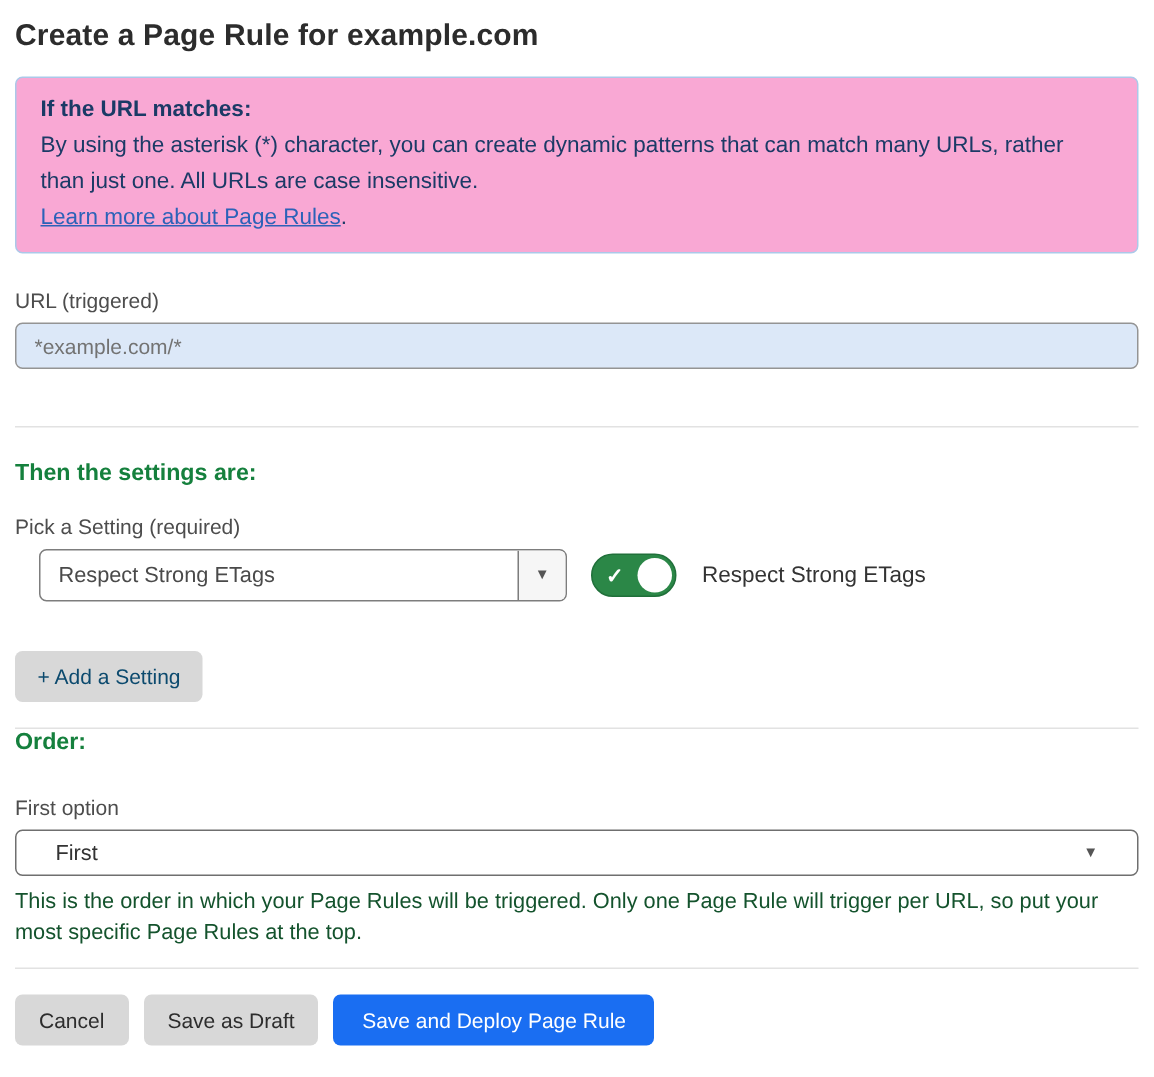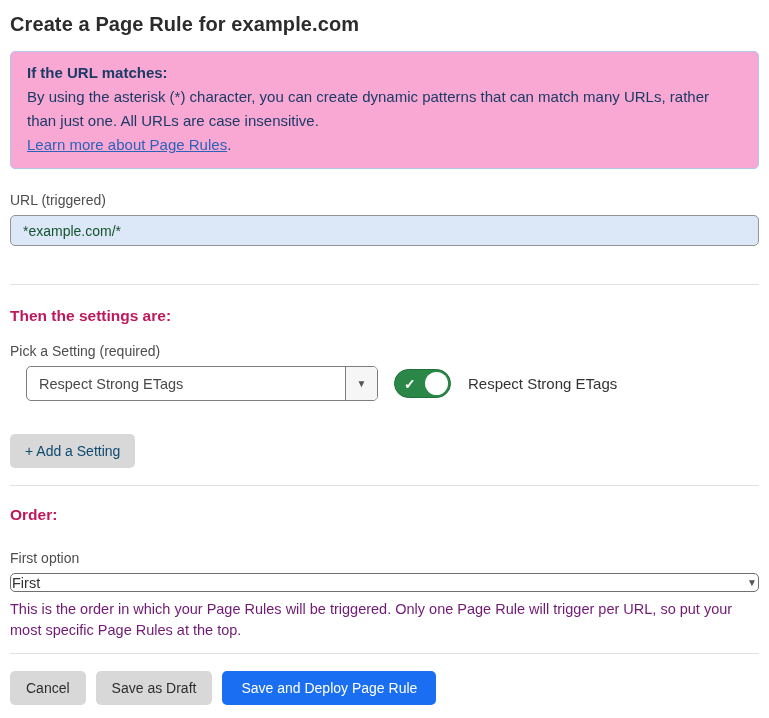--- a/index.html
+++ b/index.html
@@ -50,38 +50,38 @@
   }
 
   .url-input {
     width: 100%;
     height: 31px;
     background: #dce8f8;
     border: 1px solid #949494;
     border-radius: 5px;
     padding: 0 12px;
     font-size: 14px;
-    color: #14532d;
+    color: #737373;
     font-family: "Liberation Sans", sans-serif;
     outline: none;
   }
 
   .divider {
     border: none;
     border-top: 1px solid #e2e2e2;
     height: 0;
   }
   .divider-1 { margin-top: 38px; }
   .divider-2 { margin-top: 17px; }
   .divider-3 { margin-top: 12px; }
 
   .section-heading {
     font-size: 15.5px;
     font-weight: 700;
-    color: #be185d;
+    color: #15803d;
   }
 
   .url-label { margin-top: 23px; }
 
   .settings-heading { margin-top: 22px; }
   .pick-label { margin-top: 18px; }
 
   .setting-row {
     display: flex;
     align-items: center;
@@ -168,44 +168,44 @@
     background: #d8d8d8;
     color: #0c4a6e;
     border: none;
     border-radius: 5px;
     padding: 9px 15px;
     font-size: 14px;
     font-family: "Liberation Sans", sans-serif;
     cursor: pointer;
   }
 
-  .order-heading { margin-top: 20px; }
+  .order-heading { }
   .order-select-label { margin-top: 26px; }
 
   
   .order-select {
     width: 100%;
-    height: 19px;
+    height: 31px;
     border: 1px solid #6f6f6f;
     border-radius: 5px;
     background: #ffffff;
     display: flex;
     align-items: center;
     justify-content: space-between;
-    padding: 0 1px;
+    padding: 0 26px;
     font-size: 14.5px;
     color: #333333;
     cursor: pointer;
   }
 
   .help-text {
     margin-top: 7px;
     font-size: 14.5px;
     line-height: 21px;
-    color: #701a75;
+    color: #14532d;
     max-width: 745px;
   }
 
   .footer-buttons {
     margin-top: 17px;
     display: flex;
     align-items: center;
     gap: 10px;
   }
   .btn {

